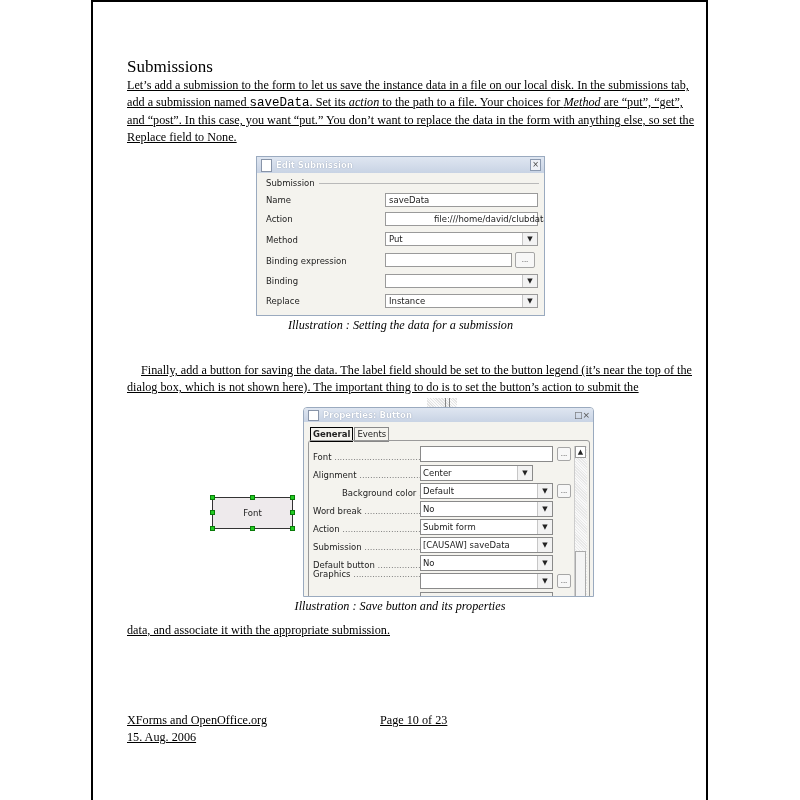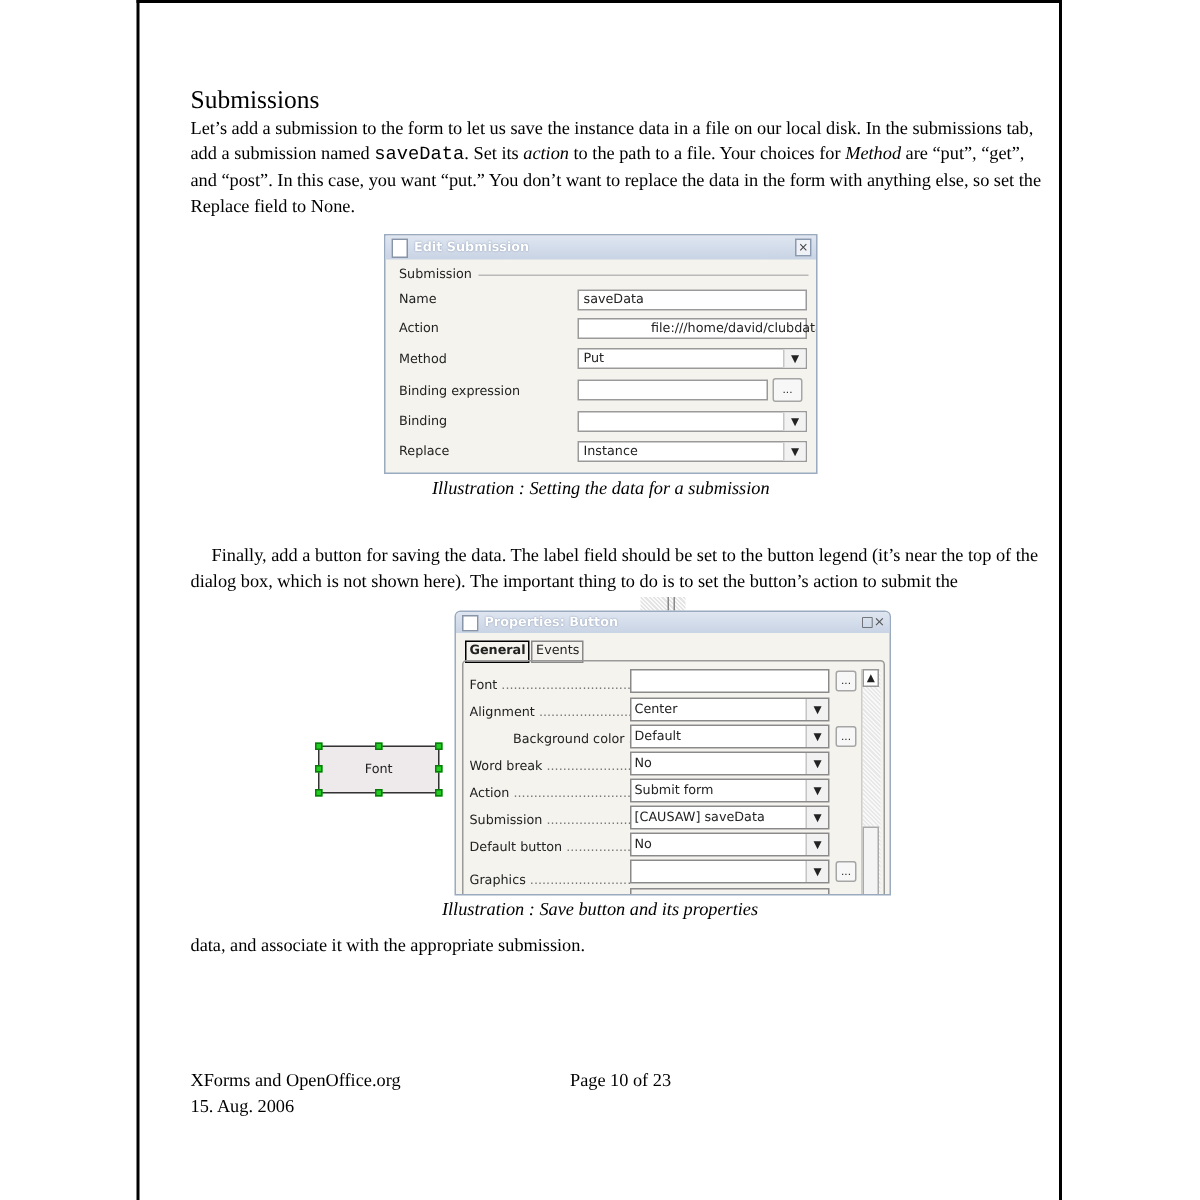--- a/index.html
+++ b/index.html
@@ -1,20 +1,20 @@
 <!DOCTYPE html>
 <html><head>
 <meta charset="utf-8">
 <style>
   html, body { margin:0; padding:0; background:#ffffff; }
   body { width:800px; height:800px; position:relative; overflow:hidden; font-family:"Liberation Serif", serif; color:#000; }
   .page { position:absolute; left:91px; top:0; width:617px; height:800px; border-left:2px solid #000; border-right:2px solid #000; border-top:2px solid #000; box-sizing:border-box; }
   .abs { position:absolute; }
   .heading { left:127px; top:57px; font-size:17px; }
-  .para { left:127px; width:570px; font-size:12.2px; line-height:17px; }
+  .para { left:127px; width:570px; font-size:12.2px; line-height:17px;text-decoration:underline; }
   .mono { font-family:"Liberation Mono", monospace; font-size:12.5px; }
   .caption { font-style:italic; font-size:12.2px; text-align:center; }
   .ui { font-family:"DejaVu Sans", sans-serif; font-size:8.5px; color:#222; }
 
   
   .dlg1 { left:256px; top:156px; width:289px; height:160px; background:#f4f3ee; border:1px solid #9aaabf; box-sizing:border-box; overflow:hidden; }
   .titlebar { height:16px; background:linear-gradient(#dfe6f1,#c8d3e4); color:#fff; font-weight:bold; display:flex; align-items:center; padding-left:4px; font-size:8.5px; text-shadow:0 0 1px #6b7c98; }
   .tb-icon { width:9px; height:11px; background:#fff; border:1px solid #8894a8; margin-right:4px; }
   .close-x { position:absolute; right:3px; top:2px; width:9px; height:10px; border:1px solid #8c9ab0; color:#444; font-size:8px; line-height:9px; text-align:center; background:#eef1f6; }
   .group-label { position:absolute; left:9px; top:21px; }
@@ -120,39 +120,39 @@
     <span class="tab active">General</span>
     <span class="tab">Events</span>
   </div>
   <div class="panel"></div>
 
   <span class="plabel" style="top:44px;">Font</span>
   <div class="pfield" style="top:38px; width:133px;"></div>
   <div class="dots-btn" style="left:253px; top:39px; width:14px; height:14px; line-height:12px;">...</div>
 
   <span class="plabel" style="top:62px;">Alignment</span>
-  <div class="pfield" style="top:57px; width:133px;"><span>Center</span><span class="combo-btn" style="height:14px; line-height:14px;">▼</span></div>
+  <div class="pfield" style="top:57px; width:113px;"><span>Center</span><span class="combo-btn" style="height:14px; line-height:14px;">▼</span></div>
 
   <span class="plabel" style="top:80px;padding-left:29px;">Background color</span>
   <div class="pfield" style="top:75px; width:133px;"><span>Default</span><span class="combo-btn" style="height:14px; line-height:14px;">▼</span></div>
   <div class="dots-btn" style="left:253px; top:76px; width:14px; height:14px; line-height:12px;">...</div>
 
   <span class="plabel" style="top:98px;">Word break</span>
   <div class="pfield" style="top:93px; width:133px;"><span>No</span><span class="combo-btn" style="height:14px; line-height:14px;">▼</span></div>
 
   <span class="plabel" style="top:116px;">Action</span>
   <div class="pfield" style="top:111px; width:133px;"><span>Submit form</span><span class="combo-btn" style="height:14px; line-height:14px;">▼</span></div>
 
   <span class="plabel" style="top:134px;">Submission</span>
   <div class="pfield" style="top:129px; width:133px;"><span>[CAUSAW] saveData</span><span class="combo-btn" style="height:14px; line-height:14px;">▼</span></div>
 
   <span class="plabel" style="top:152px;">Default button</span>
   <div class="pfield" style="top:147px; width:133px;"><span>No</span><span class="combo-btn" style="height:14px; line-height:14px;">▼</span></div>
 
-  <span class="plabel" style="top:174px;">Graphics</span>
+  <span class="plabel" style="top:161px;">Graphics</span>
   <div class="pfield" style="top:165px; width:133px;"><span></span><span class="combo-btn" style="height:14px; line-height:14px;">▼</span></div>
   <div class="dots-btn" style="left:253px; top:166px; width:14px; height:14px; line-height:12px;">...</div>
 
   <div class="pfield" style="top:184px; width:133px; background:#f4f3ee;"></div>
 
   <div class="scroll">
     <div class="scroll-up">▲</div>
     <div class="scroll-thumb"></div>
   </div>
 </div>

